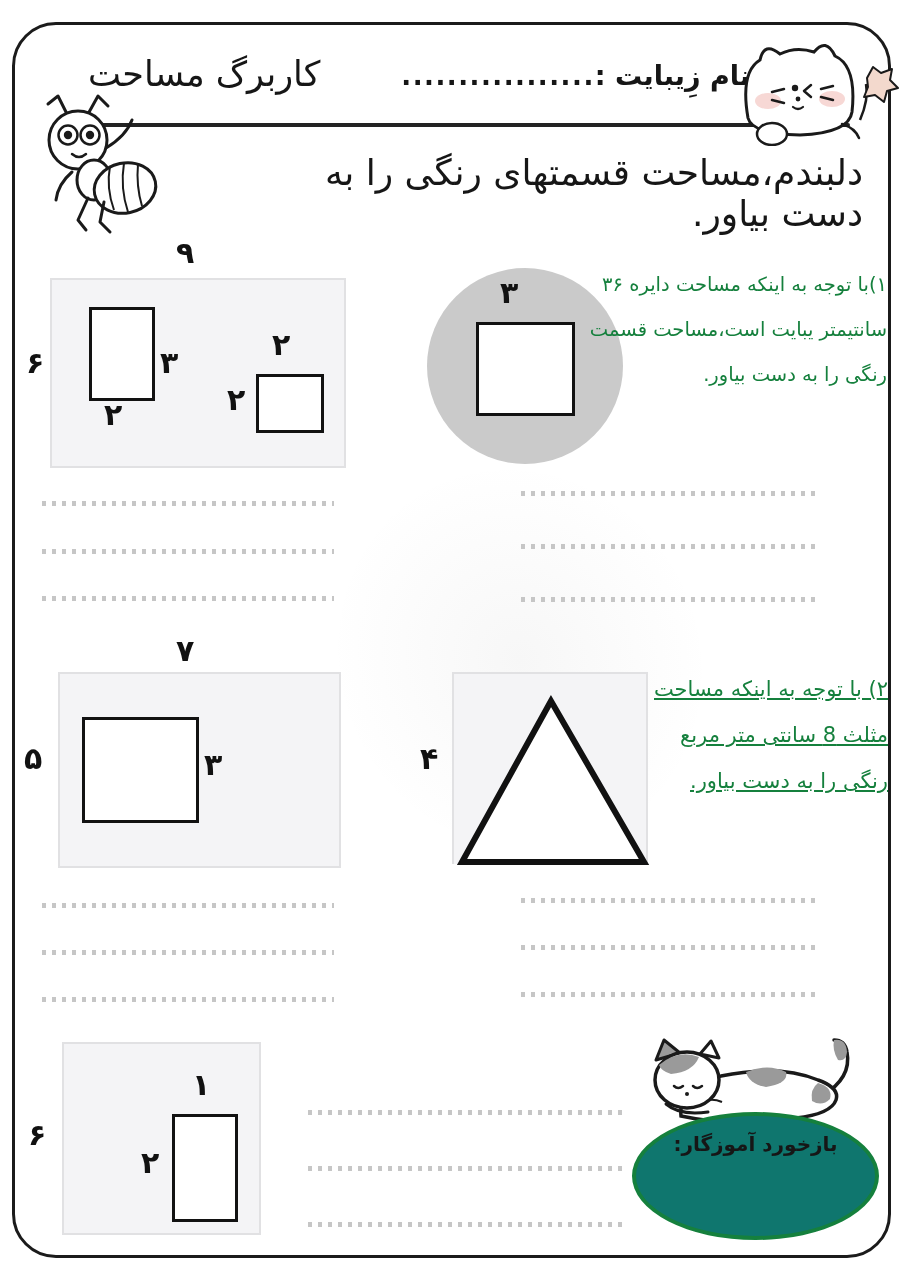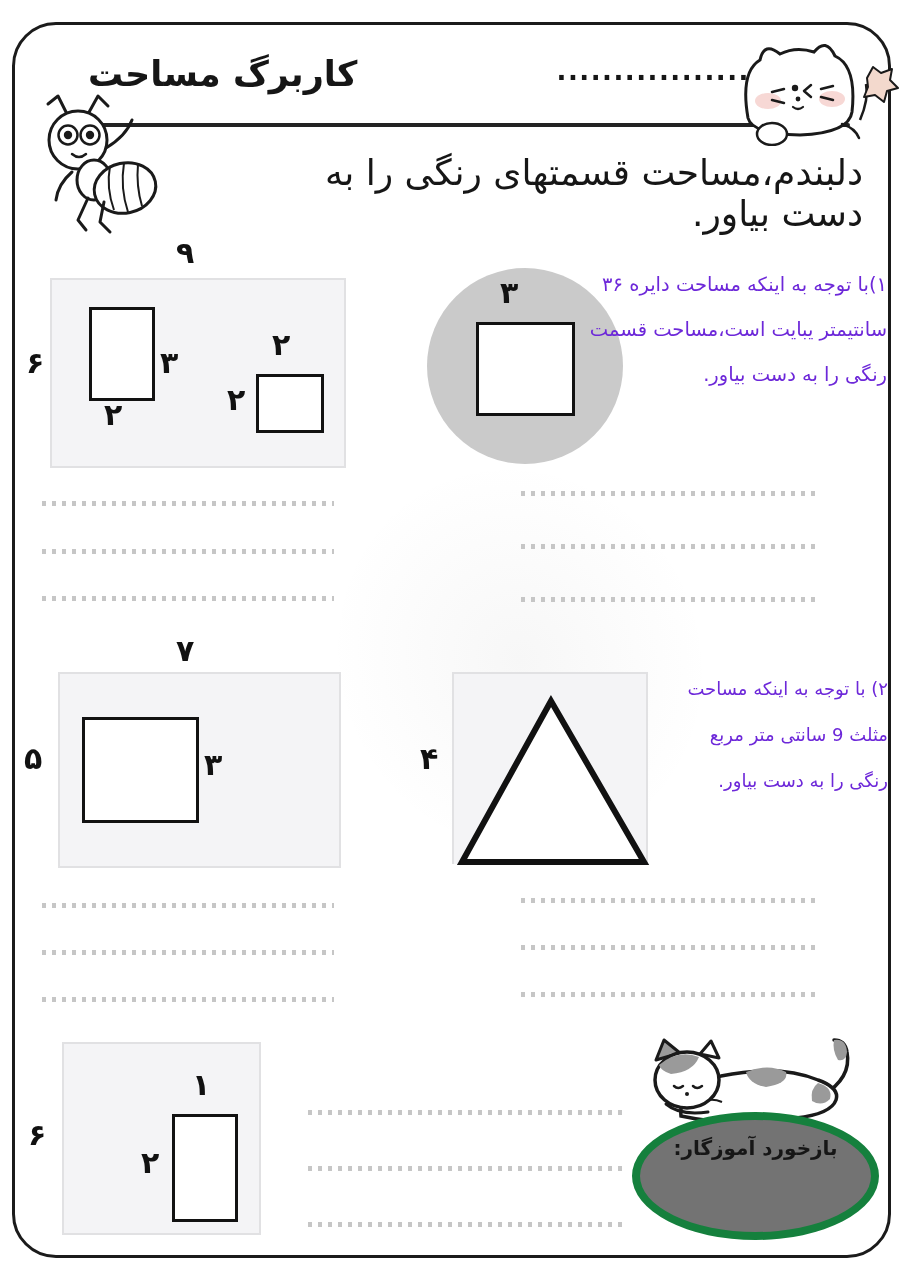--- a/index.html
+++ b/index.html
@@ -6,38 +6,38 @@
   .page{
     position:relative;width:905px;height:1280px;background:#ffffff;overflow:hidden;
     font-family:"DejaVu Sans",sans-serif;color:#161616;
   }
   .page-border{
     position:absolute;left:12px;top:22px;width:879px;height:1236px;
     border:3px solid #1b1b1b;border-radius:44px;box-sizing:border-box;pointer-events:none;
   }
   .abs{position:absolute;}
   .rtl{direction:rtl;unicode-bidi:isolate;}
-  .title{font-size:35px;font-weight:bold;letter-spacing:-1px;}
+  .title{font-size:35px;font-weight:normal;letter-spacing:-1px;}
   .name-row{display:flex;direction:rtl;align-items:baseline;font-weight:bold;}
   .name-label{font-size:27px;}
   .name-dots{font-size:26px;letter-spacing:1.5px;margin-top:-4px;}
   .header-line{background:#232323;height:4px;border-radius:2px;}
   .instruction{font-size:36px;text-align:right;}
   .fig-gray{background:#f4f4f6;border:2px solid #e1e1e3;box-sizing:border-box;}
   .fig-white{background:#ffffff;border:3px solid #121212;box-sizing:border-box;}
   .circle-gray{background:#cacaca;border-radius:50%;}
   .num{font-size:30px;font-weight:bold;color:#111;line-height:1;}
-  .ptext{font-size:19.5px;text-align:right;color:#6d28d9;}
+  .ptext{font-size:19.5px;text-align:right;color:#15803d;}
   .ptext div{white-space:nowrap;}
   .dotline{
     height:5px;
     background-image:repeating-linear-gradient(to right,#c6c6c6 0 4px,transparent 4px 10px);
   }
   .feedback-ellipse{
-    background:#737373;border:8px solid #15803d;border-radius:50%;box-sizing:border-box;z-index:4;
+    background:#0f766e;border:4px solid #15803d;border-radius:50%;box-sizing:border-box;z-index:4;
   }
   .feedback-label{
     position:absolute;left:0;right:0;top:16px;text-align:center;
     font-size:20px;font-weight:bold;z-index:5;
   }
   .watermark{
     background:radial-gradient(closest-side,rgba(110,110,110,0.055),rgba(110,110,110,0));
     transform:rotate(-28deg);pointer-events:none;
   }
   svg{display:block;}
@@ -47,20 +47,21 @@
 
 <div class="page">
 
   <div class="page-border"></div>
 
   <div class="abs watermark" style="left:335px;top:460px;width:370px;height:400px;"></div>
 
   <div class="abs title rtl" style="left:88px;top:54px;">کاربرگ مساحت</div>
 
   <div class="abs name-row" style="left:358px;top:60px;width:392px;justify-content:flex-start;">
+    <span class="name-label">نام زِیبایت :</span>
     <span class="name-dots">.................</span>
   </div>
 
   <div class="abs header-line" style="left:78px;top:123px;width:772px;"></div>
 
   <div class="abs" style="left:722px;top:26px;width:182px;height:120px;z-index:3;">
     <svg viewBox="0 0 182 120" width="182" height="120">
       <path d="M138 94 Q147 73 144 58" fill="none" stroke="#1a1a1a" stroke-width="2.5"></path>
       <path d="M145 52 l6 -11 8 6 11 -4 -2 11 8 8 -11 3 -3 11 -9 -7 -11 2 4 -10 Z" fill="#f3d9cd" stroke="#1a1a1a" stroke-width="2" stroke-linejoin="round"></path>
       <path d="M26 92 Q18 46 38 34 Q42 15 58 28 Q74 20 92 26 Q104 11 113 30 Q135 40 130 86 Q127 107 78 109 Q30 108 26 92 Z" fill="#ffffff" stroke="#1a1a1a" stroke-width="3"></path>
@@ -137,23 +138,23 @@
   <div class="abs fig-white" style="left:82px;top:717px;width:117px;height:106px;"></div>
   <div class="abs num" style="left:204px;top:750px;">۳</div>
 
   <div class="abs fig-gray" style="left:452px;top:672px;width:196px;height:192px;border-bottom:none;">
     <svg viewBox="0 0 196 192" width="196" height="192">
       <polygon points="97,27 8,188 190,188" fill="#ffffff" stroke="#111111" stroke-width="6" stroke-linejoin="miter"></polygon>
     </svg>
   </div>
   <div class="abs num" style="left:420px;top:744px;">۴</div>
 
-  <div class="abs rtl ptext" style="left:660px;top:666px;width:228px;line-height:46px;font-size:18px;">
+  <div class="abs rtl ptext" style="left:660px;top:666px;width:228px;line-height:46px;font-size:21px;text-decoration:underline;">
     <div>۲) با توجه به اینکه مساحت</div>
-    <div>مثلث 9 سانتی متر مربع</div>
+    <div>مثلث 8 سانتی متر مربع</div>
     <div>رنگی را به دست بیاور.</div>
   </div>
 
   <div class="abs dotline" style="left:42px;top:903px;width:292px;"></div>
   <div class="abs dotline" style="left:42px;top:950px;width:292px;"></div>
   <div class="abs dotline" style="left:42px;top:997px;width:292px;"></div>
   <div class="abs dotline" style="left:521px;top:898px;width:300px;"></div>
   <div class="abs dotline" style="left:521px;top:945px;width:300px;"></div>
   <div class="abs dotline" style="left:521px;top:992px;width:300px;"></div>
 

